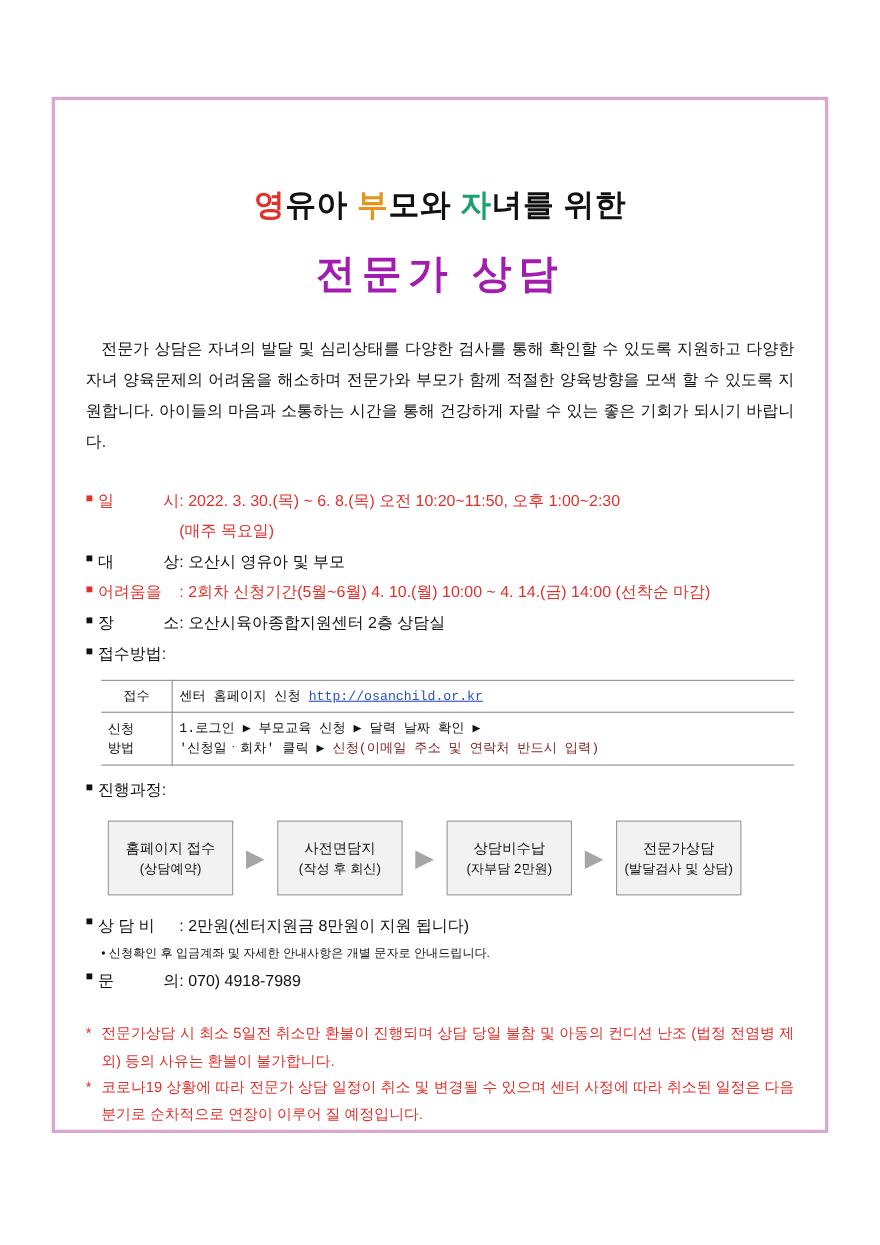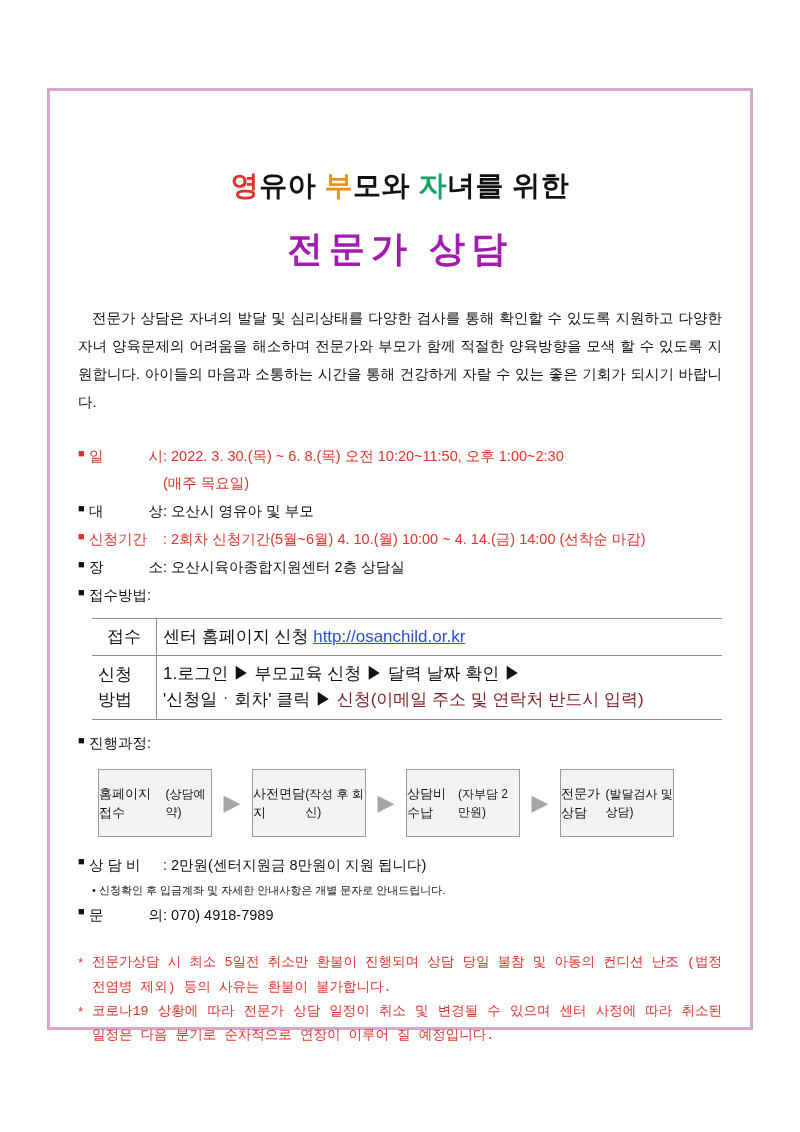--- a/index.html
+++ b/index.html
@@ -101,21 +101,22 @@
   .red-text { color: #e0322c; }
   .sub-indent {
     padding-left: 85px;
   }
 
   
   .apply-table {
     margin: 8px 0 0 14px;
     width: 630px;
     border-collapse: collapse;
-    font-size: 17px;
+    font-size: 12px;
+    font-family: Liberation Mono, monospace;
   }
   .apply-table td {
     border-top: 1px solid #8d8d8d;
     border-bottom: 1px solid #8d8d8d;
     padding: 5px 6px;
     vertical-align: middle;
     line-height: 1.55;
   }
   .apply-table tr.row2 td { border-top: none; }
   .apply-table td.k {
@@ -142,21 +143,21 @@
     margin: 12px 0 0 20px;
     display: flex;
     align-items: center;
   }
   .flow-box {
     width: 112px;
     height: 66px;
     border: 1px solid #9a9a9a;
     background: #f2f2f2;
     display: flex;
-    flex-direction: row;
+    flex-direction: column;
     align-items: center;
     justify-content: center;
     font-size: 13px;
     line-height: 1.5;
   }
   .flow-box .sub { font-size: 12px; }
   .flow-arrow {
     width: 40px;
     text-align: center;
     color: #a6a6a6;
@@ -184,21 +185,20 @@
   .warn-item {
     display: flex;
     align-items: flex-start;
   }
   .warn-star {
     flex: 0 0 14px;
   }
   .warn-text {
     flex: 1 1 auto;
     text-align: justify;
-    font-family: Liberation Mono, monospace;
   }
 </style>
 </head>
 <body>
 
 <div class="page">
   <div class="frame">
     <div class="inner">
 
       <div class="title-line1">
@@ -224,21 +224,21 @@
           <span class="bullet">■</span>
           <span class="lbl spaced">
             <span>대</span>
               <span>상</span>
           </span>
           <span class="val">: 오산시 영유아 및 부모</span>
         </div>
 
         <div class="info-row">
           <span class="bullet red">■</span>
-          <span class="lbl red-text">신청기간</span>
+          <span class="lbl red-text">어려움을</span>
           <span class="val red-text">: 2회차 신청기간(5월~6월) 4. 10.(월) 10:00 ~ 4. 14.(금) 14:00 (선착순 마감)</span>
         </div>
 
         <div class="info-row">
           <span class="bullet">■</span>
           <span class="lbl spaced">
             <span>장</span>
               <span>소</span>
           </span>
           <span class="val">: 오산시육아종합지원센터 2층 상담실</span>

